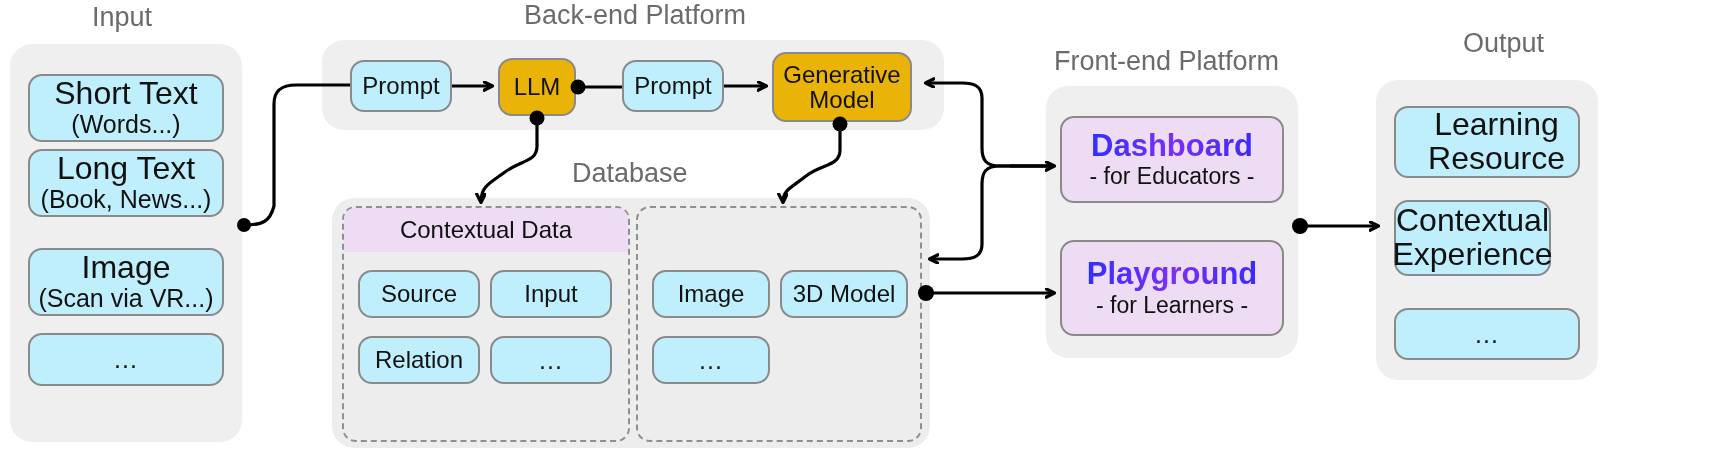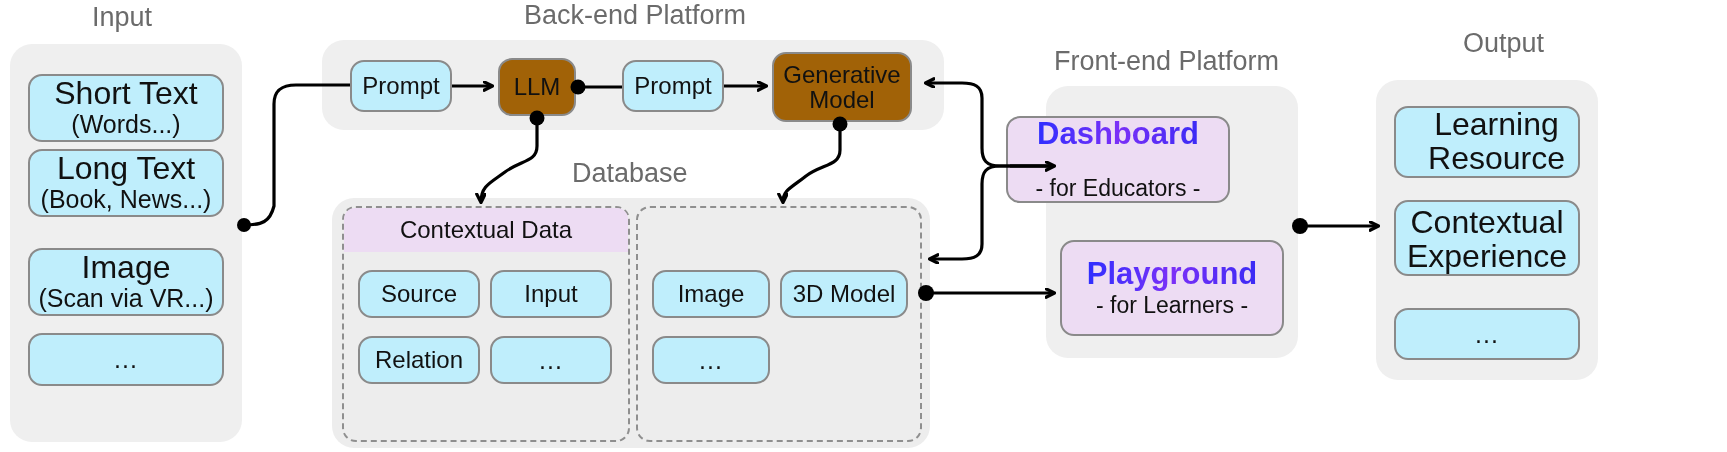--- a/index.html
+++ b/index.html
@@ -13,21 +13,21 @@
 
   .dashgrp{position:absolute;border:2.5px dashed #8f8f8f;border-radius:14px;box-sizing:border-box;}
   .dashhead{position:absolute;background:#eddcf3;border-radius:11px 11px 0 0;
             display:flex;align-items:center;justify-content:center;
             font-size:24px;color:#111;white-space:nowrap;box-sizing:border-box;}
 
   .node{position:absolute;box-sizing:border-box;border:2px solid #8a8a8a;border-radius:14px;
         display:flex;flex-direction:column;align-items:center;justify-content:center;
         text-align:center;color:#111;background:#bfeefc;}
   .node.blue{background:#bfeefc;}
-  .node.pink{background:#a16207;}
+  .node.pink{background:#eab308;}
   .node.purple{background:#eddcf3;}
   .node .t1{font-size:32px;line-height:1.06;}
   .node .t2{font-size:25px;line-height:1.1;}
   .node.sm .t1{font-size:24px;}
   .node.dots .t1{font-size:25px;letter-spacing:1px;}
 
   .fecard .big{font-size:31px;font-weight:bold;line-height:1.05;
        background:linear-gradient(90deg,#2f2fff 0%,#7b2ff7 50%,#3a2bf5 100%);
        -webkit-background-clip:text;background-clip:text;color:transparent;}
   .fecard .sub{font-size:23px;color:#111;line-height:1.1;margin-top:2px;}
@@ -106,35 +106,35 @@
   </div>
   <div class="node blue sm" style="left:780px;top:270px;width:128px;height:48px;">
     <div class="t1">3D Model</div>
   </div>
   <div class="node blue sm dots" style="left:652px;top:336px;width:118px;height:48px;">
     <div class="t1">...</div>
   </div>
 
   <div class="panel" style="left:1046px;top:86px;width:252px;height:272px;"></div>
 
-  <div class="node purple fecard" style="left:1006px;top:116px;width:224px;height:87px;justify-content:space-between;">
+  <div class="node purple fecard" style="left:1060px;top:116px;width:224px;height:87px;">
     <div class="big">Dashboard</div>
     <div class="sub">- for Educators -</div>
   </div>
   <div class="node purple fecard" style="left:1060px;top:240px;width:224px;height:96px;">
     <div class="big">Playground</div>
     <div class="sub">- for Learners -</div>
   </div>
 
   <div class="panel" style="left:1376px;top:80px;width:222px;height:300px;"></div>
 
   <div class="node blue" style="left:1394px;top:106px;width:186px;height:72px;padding-left:19px;">
     <div class="t1">Learning Resource</div>
   </div>
-  <div class="node blue" style="left:1394px;top:200px;width:186px;height:76px;justify-content:flex-end;">
+  <div class="node blue" style="left:1394px;top:200px;width:157px;height:76px;">
     <div class="t1">Contextual Experience</div>
   </div>
   <div class="node blue dots" style="left:1394px;top:308px;width:186px;height:52px;">
     <div class="t1">...</div>
   </div>
 
   <svg class="wires" viewBox="0 0 1727 452">
     <defs>
       <marker id="ah" markerWidth="11" markerHeight="11" refX="9" refY="5.2" orient="auto" markerUnits="userSpaceOnUse">
         <path d="M1,1 L9.5,5.2 L1,9.5" fill="none" stroke="#000" stroke-width="2.6" stroke-linecap="round" stroke-linejoin="round"></path>

